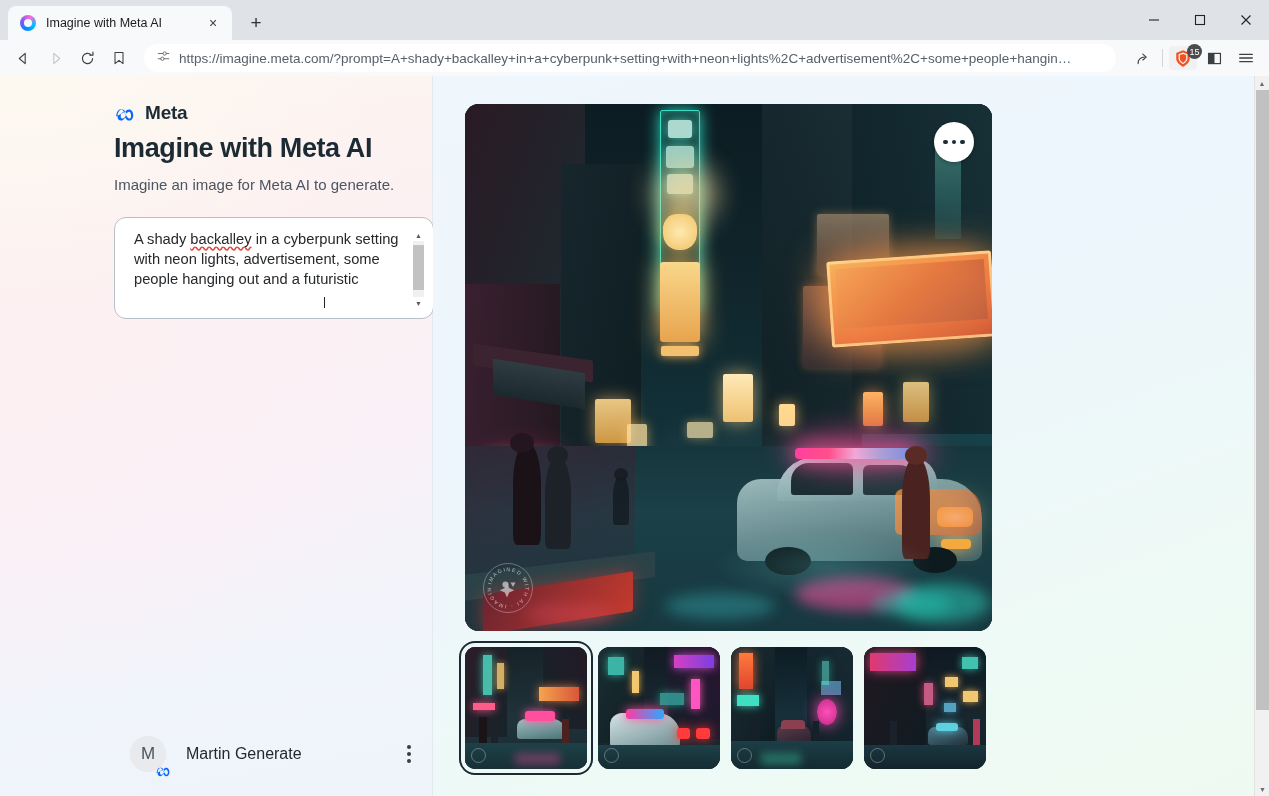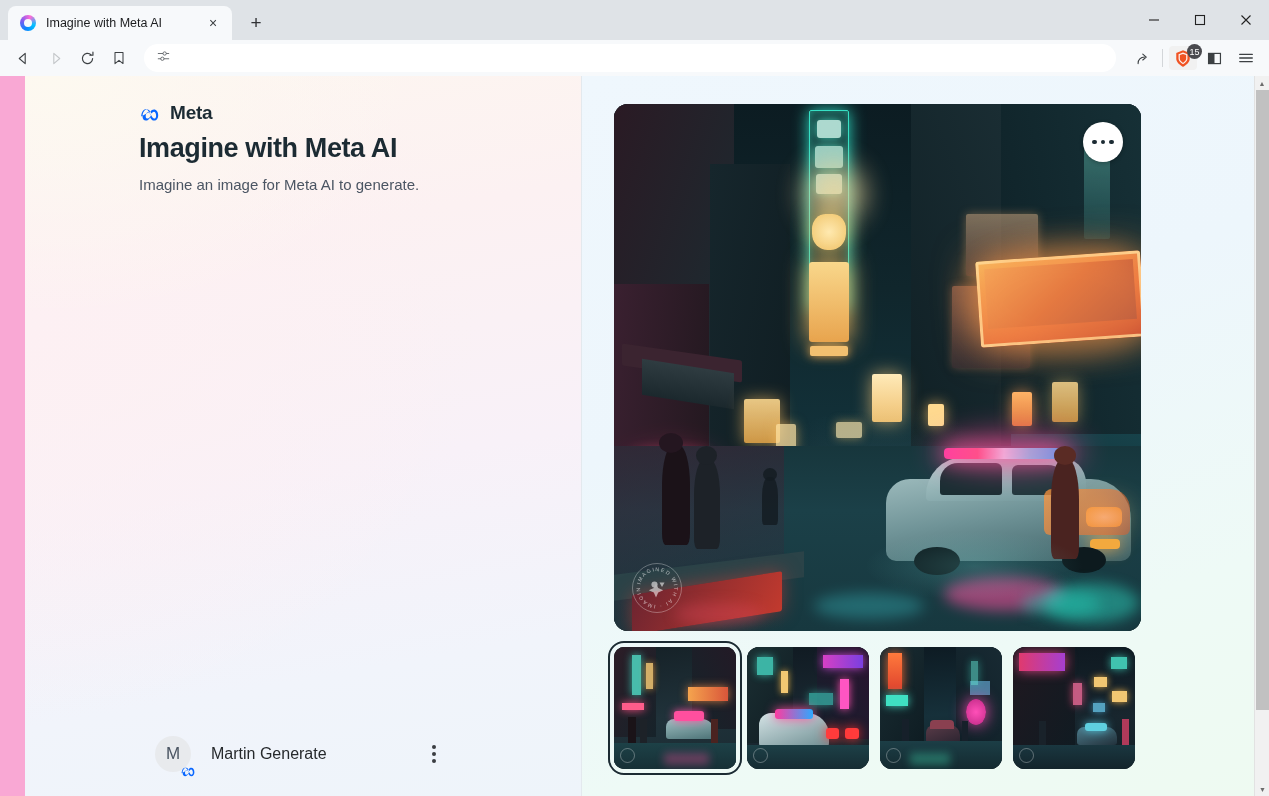--- a/index.html
+++ b/index.html
@@ -82,27 +82,26 @@
     font-weight: normal;
   }
   .vsep { width: 1px; height: 18px; background: #d3d6d9; margin: 0 4px; }
 
   
   .page {
     position: absolute; top: 76px; left: 0; right: 0; bottom: 0;
     display: flex; overflow: hidden;
   }
   .left-pane {
-    width: 557px; height: 720px; position: relative;
+    width: 433px; height: 720px; position: relative;
     background:
       radial-gradient(ellipse 600px 400px at 5% 0%, #fdf9f0 0%, rgba(253,249,240,0) 60%),
       radial-gradient(ellipse 700px 600px at 0% 35%, #fdf0f3 0%, rgba(253,240,243,0) 65%),
       linear-gradient(170deg, #fdf6f0 0%, #fcf1f2 25%, #f8f1f8 55%, #f1f4fb 80%, #eef4fa 100%);
     border-right: 1px solid #e3e9ee;
-    margin-left: 25px;
   }
   .right-pane {
     flex: 1; height: 720px; position: relative;
     background: linear-gradient(160deg, #eff7fd 0%, #edf6fc 40%, #eefaf6 75%, #eefaf1 100%);
     overflow: hidden;
   }
 
   .meta-logo { display: flex; align-items: center; gap: 7px; padding-left: 114px; padding-top: 26px; }
   .meta-mark { width: 24px; height: 16px; }
   .meta-word { font-size: 19px; font-weight: 600; color: #1c2b33; letter-spacing: -0.2px; }
@@ -290,20 +289,21 @@
     </div>
 
     <div class="omnibox">
       <span>
         <svg width="15" height="15" viewBox="0 0 20 20">
           <path d="M3 6h6M14 6h3M3 13h3M11 13h6" stroke="#5f6368" stroke-width="1.2" stroke-linecap="round"></path>
           <circle cx="11.5" cy="6" r="2.2" fill="none" stroke="#5f6368" stroke-width="1.2"></circle>
           <circle cx="8.5" cy="13" r="2.2" fill="none" stroke="#5f6368" stroke-width="1.2"></circle>
         </svg>
       </span>
+      <span class="omnibox-url">https://imagine.meta.com/?prompt=A+shady+backalley+in+a+cyberpunk+setting+with+neon+lights%2C+advertisement%2C+some+people+hangin…</span>
     </div>
 
     <div class="tbtn">
       <svg width="17" height="17" viewBox="0 0 20 20">
           <path d="M6 16c0-5 3.5-7.5 8-7.7" fill="none" stroke="#3c4043" stroke-width="1.3" stroke-linecap="round"></path>
           <path d="M11.5 4.8L15.6 8.3 11.5 11.8" fill="none" stroke="#3c4043" stroke-width="1.3" stroke-linecap="round" stroke-linejoin="round"></path>
         </svg>
     </div>
     <div class="vsep"></div>
     <div class="shield-wrap">
@@ -336,20 +336,29 @@
           <svg width="24" height="16" viewBox="0 0 24 16">
             <path d="M2.2 11.6c0-3.3 1.8-7.4 4.3-7.4 1.5 0 2.5 1.2 3.6 3.1 0 0 1.2 2.1 1.9 3.3-0.9 1.5-2 3-3.4 3-1.2 0-1.9-0.9-1.9-2.4 0-1.7 0.8-4 1.9-4 0.5 0 0.9 0.3 1.3 0.9l1.2-1.9C10.2 5 9.2 4.4 8.1 4.4 5.3 4.4 3.5 8 3.5 11.3c0 2.6 1.3 4.3 3.4 4.3 1.8 0 3.1-1.2 4.3-3.2 0.9 1.6 2.1 3.2 4 3.2 2.4 0 4-2.2 4-5.3C19.2 7 17.5 4.4 15 4.4c-1.5 0-2.7 0.9-3.7 2.3l1.2 1.9C13.2 7.6 14 6.7 14.9 6.7c1.4 0 2.2 1.9 2.2 4 0 1.7-0.6 2.9-1.8 2.9-1.3 0-2.2-1.7-3.4-3.8-0.7-1.2-1.6-2.9-1.6-2.9" fill="#0866ff"></path>
           </svg>
         </span>
         <span class="meta-word">Meta</span>
       </div>
 
       <div class="headline">Imagine with Meta AI</div>
       <div class="subhead">Imagine an image for Meta AI to generate.</div>
 
+      <div class="prompt-box">
+        <div class="prompt-text"><span>A shady </span><span class="squiggle">backalley</span><span> in a cyberpunk setting with neon lights, advertisement, some people hanging out and a futuristic</span><span class="caret"></span></div>
+        <div class="pscroll">
+          <div class="track"></div>
+          <div class="arr up">▲</div>
+          <div class="thumb"></div>
+          <div class="arr down">▼</div>
+        </div>
+      </div>
 
 
       <div class="user-row">
         <div class="avatar">
           <span>M</span>
           <span class="avatar-badge">
             <svg width="18" height="13" viewBox="0 0 24 16">
               <path d="M2.2 11.6c0-3.3 1.8-7.4 4.3-7.4 1.5 0 2.5 1.2 3.6 3.1 0 0 1.2 2.1 1.9 3.3-0.9 1.5-2 3-3.4 3-1.2 0-1.9-0.9-1.9-2.4 0-1.7 0.8-4 1.9-4 0.5 0 0.9 0.3 1.3 0.9l1.2-1.9C10.2 5 9.2 4.4 8.1 4.4 5.3 4.4 3.5 8 3.5 11.3c0 2.6 1.3 4.3 3.4 4.3 1.8 0 3.1-1.2 4.3-3.2 0.9 1.6 2.1 3.2 4 3.2 2.4 0 4-2.2 4-5.3C19.2 7 17.5 4.4 15 4.4c-1.5 0-2.7 0.9-3.7 2.3l1.2 1.9C13.2 7.6 14 6.7 14.9 6.7c1.4 0 2.2 1.9 2.2 4 0 1.7-0.6 2.9-1.8 2.9-1.3 0-2.2-1.7-3.4-3.8-0.7-1.2-1.6-2.9-1.6-2.9" fill="#0866ff"></path>
             </svg>
           </span>

